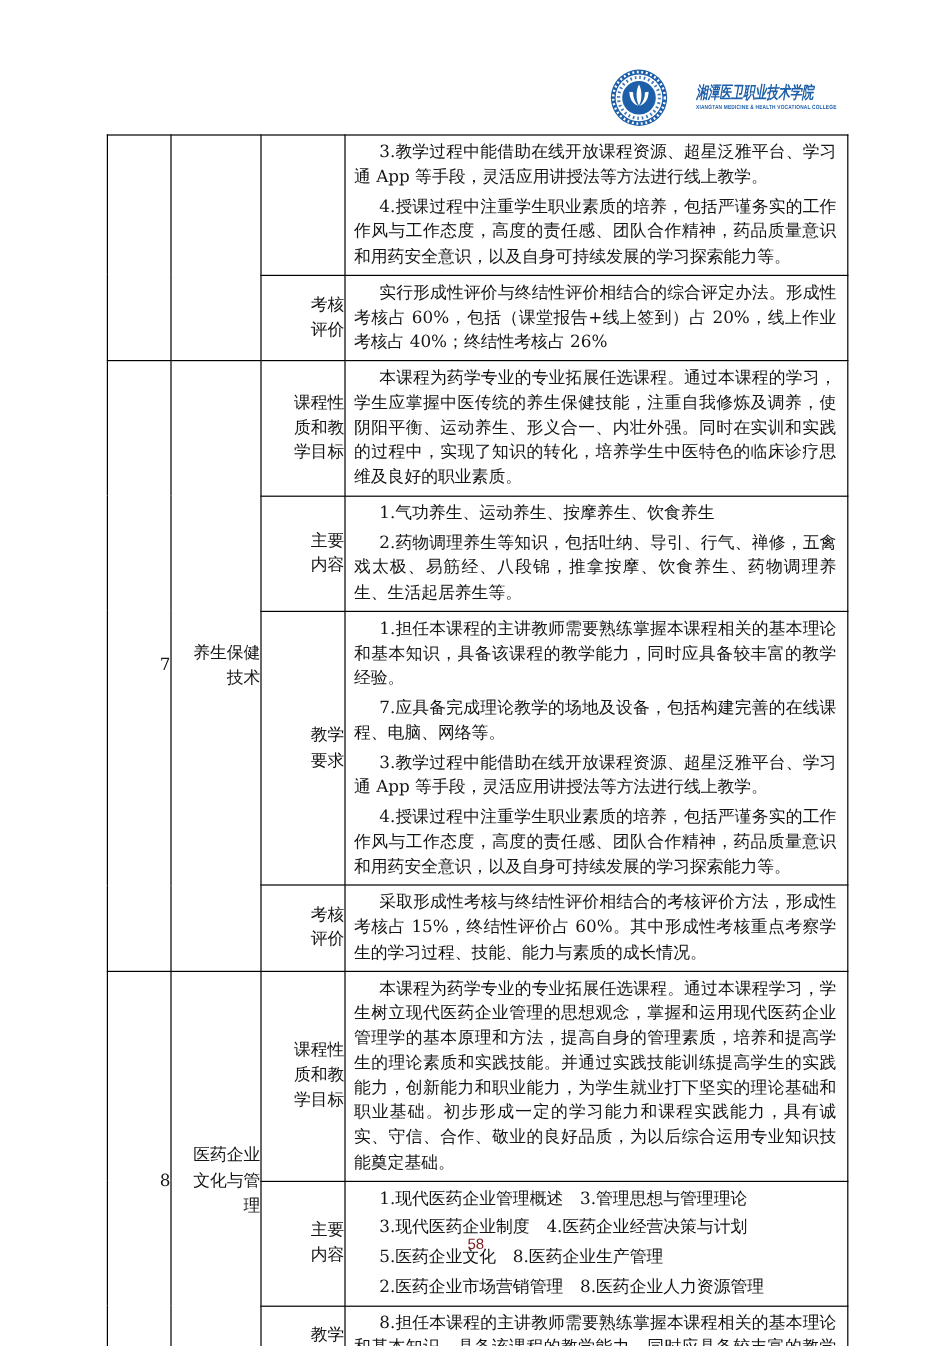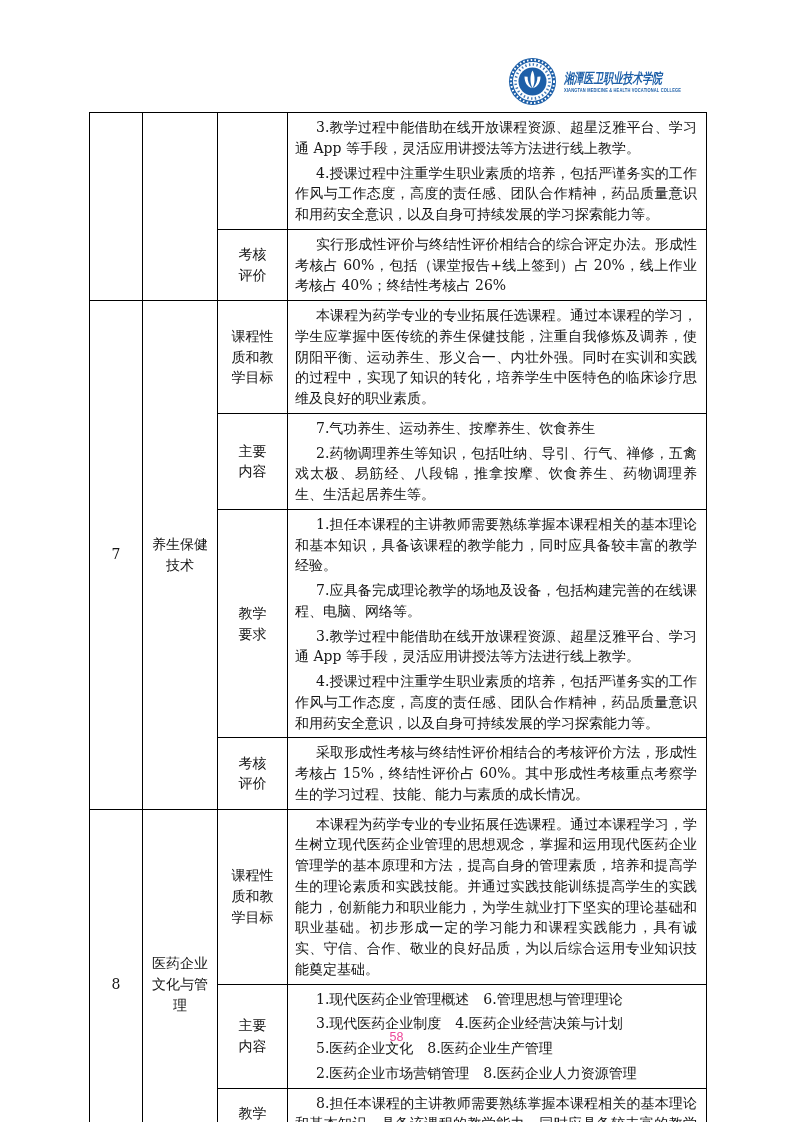--- a/index.html
+++ b/index.html
@@ -8,21 +8,21 @@
     width:793px;height:1122px;
     background:#ffffff;
     font-family:"DejaVu Serif","Liberation Serif",serif;
     color:#141414;
     overflow:hidden;
   }
 
   
   .logo{
     position:absolute;left:508px;top:57px;
-    display:flex;align-items:center;gap:7px;
+    display:flex;align-items:center;gap:23px;
   }
   .emblem{width:49px;height:49px;display:block;}
   .logo-text{display:flex;flex-direction:column;justify-content:center;}
   .logo-cn{
     font-size:14px;font-weight:bold;font-style:italic;
     letter-spacing:0px;white-space:nowrap;
     transform:scaleX(0.70);transform-origin:left center;
     line-height:17px;
   }
   .logo-en{
@@ -40,21 +40,21 @@
     border:1.5px solid #000;
     font-size:14px;line-height:20.75px;
   }
   .course-table td{
     border:1px solid #000;
     padding:0;
     vertical-align:middle;
     overflow:hidden;
   }
   td.no-cell,td.course-cell,td.label-cell{
-    text-align:center;
+    text-align:right;
     white-space:pre-line;
   }
   td.content-cell{
     vertical-align:top;
     padding:0 5px 0 3px;
   }
   .content-cell p{
     margin:4px;
     text-indent:1.5em;
     text-align:justify;
@@ -65,21 +65,21 @@
   tr.r207{height:207px}
   tr.r146{height:146px}
   tr.r84{height:84px}
   tr.r41{height:41px}
 
   
   .footer{
     position:absolute;left:0;top:1030px;width:100%;
     text-align:center;
     font-family:"Liberation Sans","DejaVu Sans",sans-serif;
-    font-size:12.5px;color:#ec4899;
+    font-size:12.5px;color:#7f1d1d;
   }
 </style>
 </head>
 <body>
 
 <div class="page">
 
   <div class="logo">
     <svg class="emblem" viewBox="0 0 49 49">
       <circle cx="24.5" cy="24.5" r="23.5" fill="#1d5fa8"></circle>
@@ -131,21 +131,21 @@
 质和教
 学目标</td>
       <td class="content-cell">
         <p>本课程为药学专业的专业拓展任选课程。通过本课程的学习，学生应掌握中医传统的养生保健技能，注重自我修炼及调养，使阴阳平衡、运动养生、形义合一、内壮外强。同时在实训和实践的过程中，实现了知识的转化，培养学生中医特色的临床诊疗思维及良好的职业素质。</p>
       </td>
     </tr>
     <tr class="r83">
       <td class="label-cell">主要
 内容</td>
       <td class="content-cell">
-        <p>7.气功养生、运动养生、按摩养生、饮食养生</p>
+        <p>1.气功养生、运动养生、按摩养生、饮食养生</p>
         <p>2.药物调理养生等知识，包括吐纳、导引、行气、禅修，五禽戏太极、易筋经、八段锦，推拿按摩、饮食养生、药物调理养生、生活起居养生等。</p>
       </td>
     </tr>
     <tr class="r207">
       <td class="label-cell">教学
 要求</td>
       <td class="content-cell">
         <p>1.担任本课程的主讲教师需要熟练掌握本课程相关的基本理论和基本知识，具备该课程的教学能力，同时应具备较丰富的教学经验。</p>
         <p>7.应具备完成理论教学的场地及设备，包括构建完善的在线课程、电脑、网络等。</p>
         <p>3.教学过程中能借助在线开放课程资源、超星泛雅平台、学习通 App 等手段，灵活应用讲授法等方法进行线上教学。</p>
@@ -169,21 +169,21 @@
 质和教
 学目标</td>
       <td class="content-cell">
         <p>本课程为药学专业的专业拓展任选课程。通过本课程学习，学生树立现代医药企业管理的思想观念，掌握和运用现代医药企业管理学的基本原理和方法，提高自身的管理素质，培养和提高学生的理论素质和实践技能。并通过实践技能训练提高学生的实践能力，创新能力和职业能力，为学生就业打下坚实的理论基础和职业基础。初步形成一定的学习能力和课程实践能力，具有诚实、守信、合作、敬业的良好品质，为以后综合运用专业知识技能奠定基础。</p>
       </td>
     </tr>
     <tr class="r84">
       <td class="label-cell">主要
 内容</td>
       <td class="content-cell">
-        <p>1.现代医药企业管理概述　6.管理思想与管理理论</p>
+        <p>1.现代医药企业管理概述　3.管理思想与管理理论</p>
         <p>3.现代医药企业制度　4.医药企业经营决策与计划</p>
         <p>5.医药企业文化　8.医药企业生产管理</p>
         <p>2.医药企业市场营销管理　8.医药企业人力资源管理</p>
       </td>
     </tr>
     <tr class="r41">
       <td class="label-cell">教学
 要求</td>
       <td class="content-cell">
         <p>8.担任本课程的主讲教师需要熟练掌握本课程相关的基本理论和基本知识，具备该课程的教学能力，同时应具备较丰富的教学经</p>

